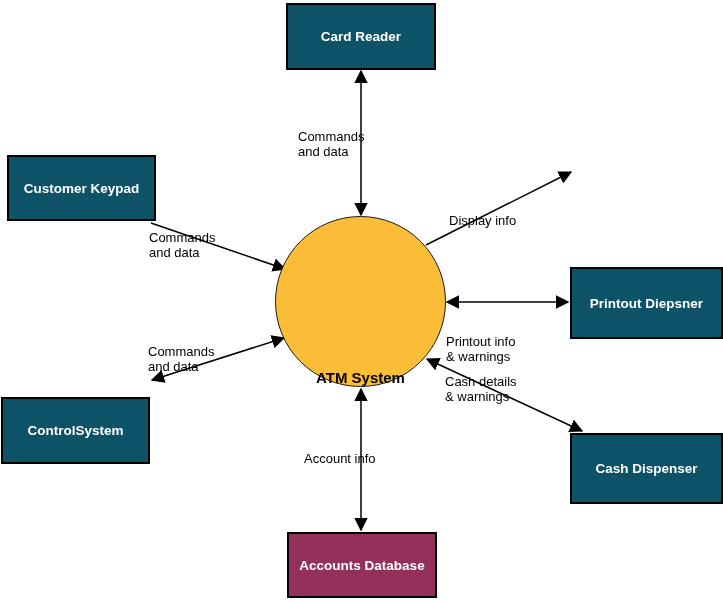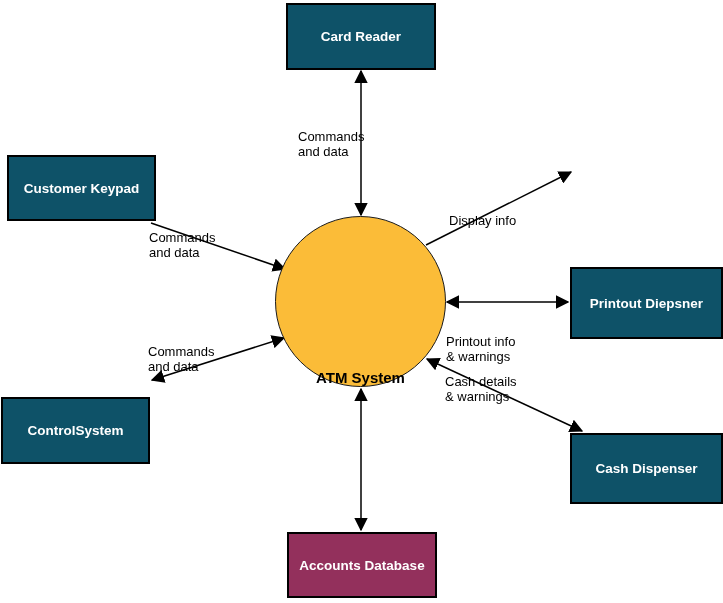--- a/index.html
+++ b/index.html
@@ -121,14 +121,15 @@
 and data</div>
   <div class="edge-label lbl-keypad">Commands
 and data</div>
   <div class="edge-label lbl-control">Commands
 and data</div>
   <div class="edge-label lbl-display">Display info</div>
   <div class="edge-label lbl-printout">Printout info
 &amp; warnings</div>
   <div class="edge-label lbl-cash">Cash details
 &amp; warnings</div>
+  <div class="edge-label lbl-account">Account info</div>
 
 </div>
 
 </body></html>

